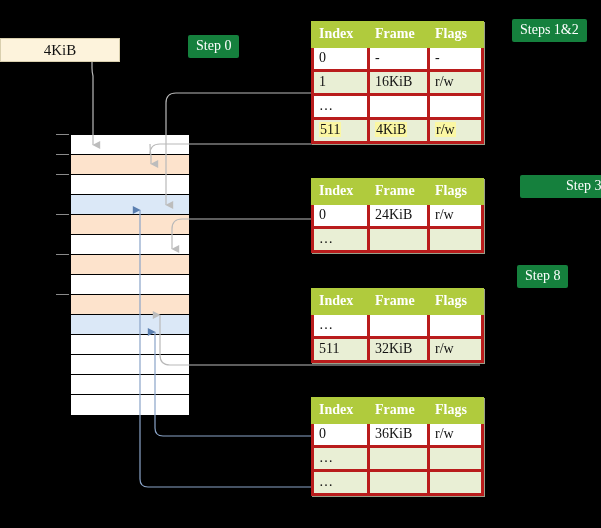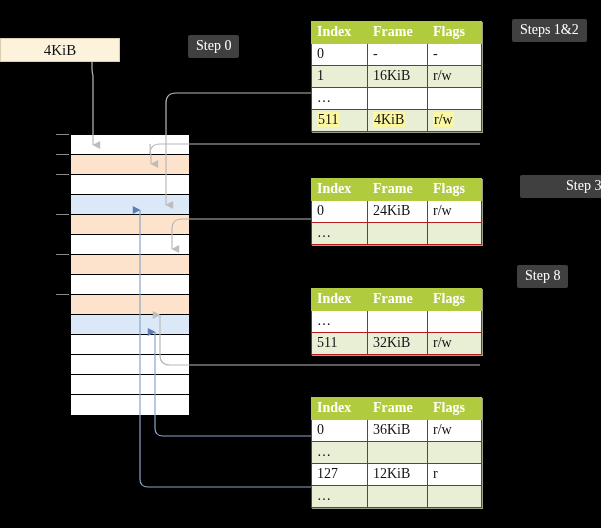--- a/index.html
+++ b/index.html
@@ -17,21 +17,21 @@
   #stage {
     position: absolute;
     left: 0; top: 0;
     width: 601px;
     height: 528px;
   }
 
   
   .badge {
     position: absolute;
-    background: #404040;
+    background: #15803d;
     color: #ffffff;
     font-size: 14px;
     line-height: 1;
     padding: 4px 8px 5px 8px;
     border-radius: 2px;
     white-space: nowrap;
     font-family: "Liberation Serif", "DejaVu Serif", serif;
     text-align: right;
   }
 
@@ -50,21 +50,21 @@
 
   
   .ptable {
     position: absolute;
     border-collapse: collapse;
     background: #ffffff;
     box-shadow: 1px 1px 0 0 #9aa08a;
     font-size: 14px;
   }
   .ptable td, .ptable th {
-    border: 1px solid #b91c1c;
+    border: 3px solid #b91c1c;
     padding: 2px 5px 3px 5px;
     height: 20px;
     box-sizing: border-box;
     text-align: left;
     color: #111111;
     font-weight: normal;
     white-space: nowrap;
   }
   .ptable th {
     background: #b0cb3d;
@@ -277,25 +277,20 @@
           <tr>
             <td class="col-index">0</td>
             <td class="col-frame">36KiB</td>
             <td class="col-flags">r/w</td>
           </tr>
           <tr class="alt">
             <td class="col-index">…</td>
             <td class="col-frame"></td>
             <td class="col-flags"></td>
           </tr>
-          <tr>
-            <td class="col-index">127</td>
-            <td class="col-frame">12KiB</td>
-            <td class="col-flags">r</td>
-          </tr>
           <tr class="alt">
             <td class="col-index">…</td>
             <td class="col-frame"></td>
             <td class="col-flags"></td>
           </tr>
         </tbody>
       </table>
     </div>
 
 </div>

